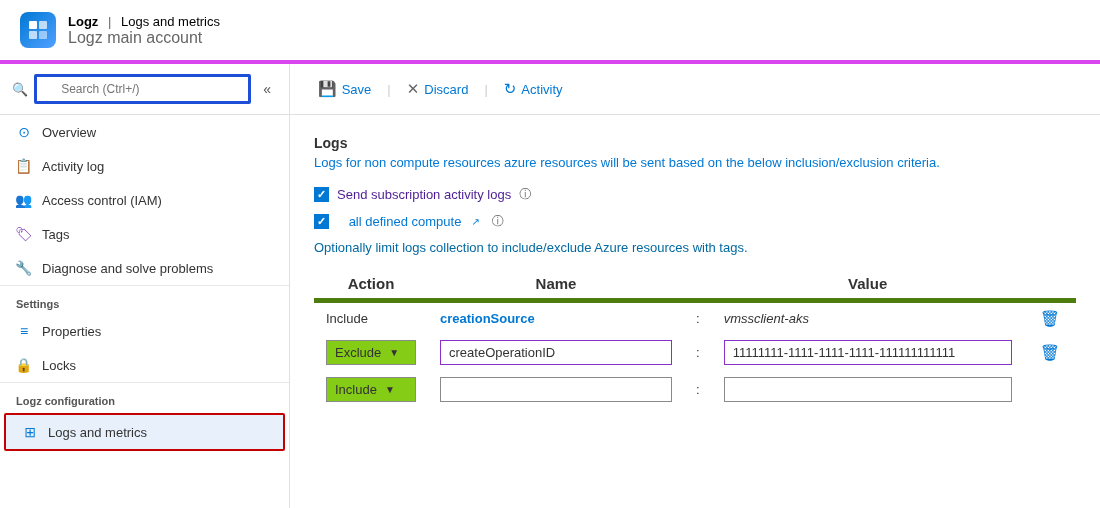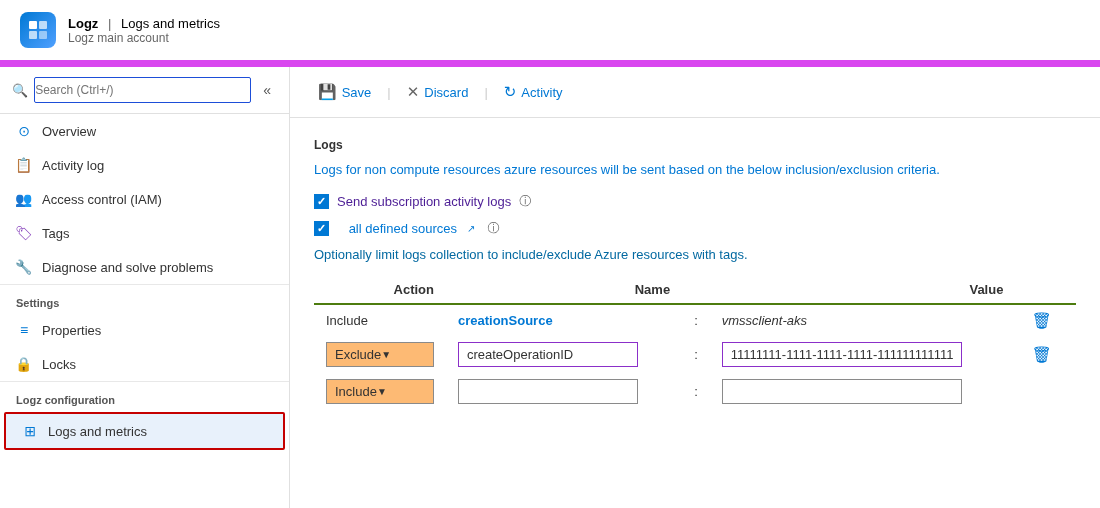--- a/index.html
+++ b/index.html
@@ -1,74 +1,74 @@
 <!DOCTYPE html>
 <html><head>
   <meta charset="utf-8">
   <style>
     * { box-sizing: border-box; margin: 0; padding: 0; font-family: 'Segoe UI', Arial, sans-serif; font-size: 13px; }
     body { background: #fff; display: flex; flex-direction: column; height: 508px; overflow: hidden; }
 
     
-    .header { display: flex; align-items: center; padding: 12px 20px; border-bottom: 7px solid #d946ef; }
+    .header { display: flex; align-items: center; padding: 12px 20px; border-bottom: 4px solid #d946ef; }
     .header-logo { width: 36px; height: 36px; background: linear-gradient(135deg, #0078d4, #50a0ff); border-radius: 8px; display: flex; align-items: center; justify-content: center; color: #fff; font-size: 16px; font-weight: bold; margin-right: 12px; }
 
     
     .main { display: flex; flex: 1; overflow: hidden; }
 
     
     .sidebar { width: 290px; border-right: 1px solid #e0e0e0; display: flex; flex-direction: column; overflow-y: auto; background: #fff; }
     .search-box { padding: 10px 12px; border-bottom: 1px solid #e0e0e0; display: flex; align-items: center; gap: 6px; }
-    .search-input { flex: 1; border: 1px solid #1d4ed8; padding: 5px 0; font-size: 12px; border-radius: 2px; color: #555; }
+    .search-input { flex: 1; border: 3px solid #1d4ed8; padding: 5px 24px; font-size: 12px; border-radius: 2px; color: #555; }
     .collapse-btn { background: none; border: none; cursor: pointer; font-size: 14px; color: #555; padding: 2px 6px; }
 
     .nav-item { display: flex; align-items: center; padding: 9px 16px; cursor: pointer; color: #333; gap: 10px; }
     .nav-item.active { background: #e8f1fb; }
     .nav-icon { width: 16px; height: 16px; display: flex; align-items: center; justify-content: center; flex-shrink: 0; }
 
     .nav-section-label { padding: 12px 16px 4px; font-size: 11px; font-weight: 700; color: #555; text-transform: none; border-top: 1px solid #e8e8e8; }
 
     
     .content { flex: 1; overflow-y: auto; padding: 0; }
 
     
     .toolbar { display: flex; align-items: center; gap: 4px; padding: 12px 20px; border-bottom: 1px solid #e0e0e0; }
     .toolbar-btn { display: flex; align-items: center; gap: 5px; background: none; border: none; cursor: pointer; padding: 4px 8px; color: #0078d4; font-size: 13px; }
     .toolbar-sep { color: #ccc; margin: 0 4px; }
 
     
     .content-body { padding: 20px 24px; }
-    .section-title { font-size: 12px; font-weight: 600; color: #333; margin-bottom: 10px; }
+    .section-title { font-size: 14px; font-weight: 600; color: #333; margin-bottom: 4px; }
     .description { font-size: 13px; color: #0078d4; margin-bottom: 16px; }
 
     .checkbox-row { display: flex; align-items: center; gap: 8px; margin-bottom: 10px; }
     .checkbox-box { width: 15px; height: 15px; background: #0078d4; border: 1px solid #0078d4; display: flex; align-items: center; justify-content: center; flex-shrink: 0; }
     .checkbox-check { color: #fff; font-size: 11px; font-weight: bold; }
     .checkbox-label { color: #4c1d95; font-size: 13px; }
     .checkbox-label a, .link { color: #0078d4; text-decoration: none; }
     .info-icon { color: #666; font-size: 12px; cursor: pointer; }
 
     .optional-text { color: #0369a1; font-size: 13px; margin-bottom: 14px; margin-top: 6px; }
 
     
     .tag-table { width: 100%; border-collapse: collapse; }
-    .tag-table th { text-align: right; padding: 6px 12px; font-weight: 600; color: #333; font-size: 13px; border-bottom: 2px solid #4d7c0f; }
+    .tag-table th { text-align: center; padding: 6px 12px; font-weight: 600; color: #333; font-size: 15px; border-bottom: 5px solid #4d7c0f; }
     .tag-table td { padding: 6px 12px; vertical-align: middle; color: #333; }
     .colon-cell { color: #333; width: 20px; text-align: center; }
 
     .action-text { color: #333; font-size: 13px; }
     .value-text { color: #333; font-size: 13px; font-style: italic; }
     .name-link { color: #0078d4; text-decoration: none; font-weight: bold; }
 
-    .dropdown-select { border: 1px solid #8a8a8a; padding: 4px 8px; font-size: 13px; display: flex; align-items: center; gap: 0; cursor: pointer; background: #fdba74; min-width: 90px; }
+    .dropdown-select { border: 1px solid #8a8a8a; padding: 4px 8px; font-size: 13px; display: flex; align-items: center; gap: 8px; cursor: pointer; background: #84cc16; min-width: 90px; }
     .dropdown-chevron { font-size: 10px; color: #333; }
 
-    .text-input { border: 1px solid #8a8a8a; padding: 4px 8px; font-size: 13px; width: 180px; color: #333; }
+    .text-input { border: 1px solid #8a8a8a; padding: 4px 8px; font-size: 13px; width: 232px; color: #333; }
     .text-input.purple-border { border-color: #8b2fc9; }
-    .text-input.value-input { border: 1px solid #8a8a8a; width: 240px; }
+    .text-input.value-input { border: 1px solid #8a8a8a; width: 288px; }
     .text-input.value-input.purple-border { border-color: #8b2fc9; }
 
     .delete-icon { color: #0078d4; font-size: 16px; cursor: pointer; padding: 2px 4px; }
   </style>
 </head>
 <body>
 
 <div class="header">
   <div class="header-logo">
     <svg width="22" height="22" viewBox="0 0 22 22" fill="none">
@@ -77,21 +77,21 @@
       <rect x="2" y="12" width="8" height="8" rx="1" fill="white" opacity="0.7"></rect>
       <rect x="12" y="12" width="8" height="8" rx="1" fill="white" opacity="0.5"></rect>
     </svg>
   </div>
   <div>
     <div>
       <span style="font-weight:600;">Logz</span>
       <span style="font-weight:300; color:#666; margin:0 6px;">|</span>
       <span>Logs and metrics</span>
     </div>
-    <div style="font-size:12px;color:#666;">Logz main account</div>
+    <div style="font-size:16px;color:#666;">Logz main account</div>
   </div>
 </div>
 
 <div class="main">
 
   <div class="sidebar">
     <div class="search-box">
       <span style="color:#555;font-size:13px;">🔍</span>
       <input class="search-input" type="text" placeholder="Search (Ctrl+/)" style="">
       <button class="collapse-btn">«</button>
@@ -168,21 +168,21 @@
         </div>
         <span class="checkbox-label">Send subscription activity logs</span>
         <span class="info-icon">ⓘ</span>
       </div>
 
       <div class="checkbox-row">
         <div class="checkbox-box">
           <span class="checkbox-check">✓</span>
         </div>
         &nbsp;
-        <a class="link" href="#">all defined sources</a>
+        <a class="link" href="#">all defined compute</a>
         <span style="font-size:10px; color:#0078d4; margin-left:2px;">↗</span>
         <span class="info-icon" style="margin-left:4px;">ⓘ</span>
       </div>
 
       <div class="optional-text">Optionally limit logs collection to include/exclude Azure resources with tags.</div>
 
       <table class="tag-table">
         <thead>
           <tr>
             <th>Action</th>

